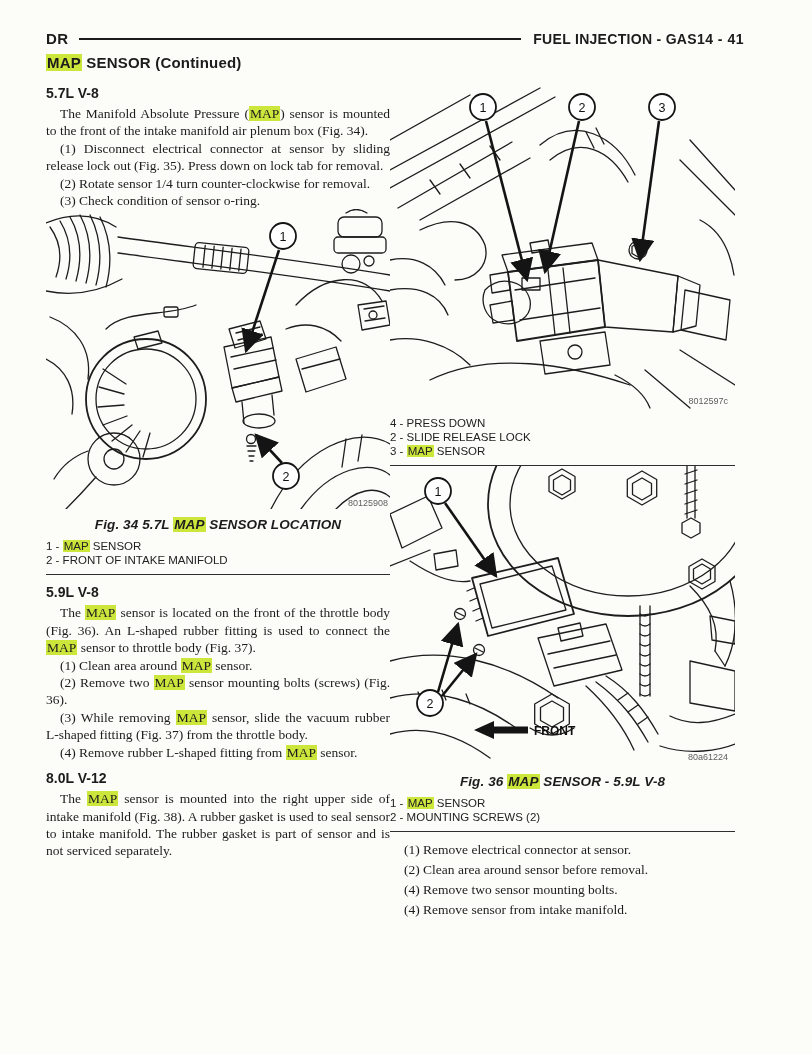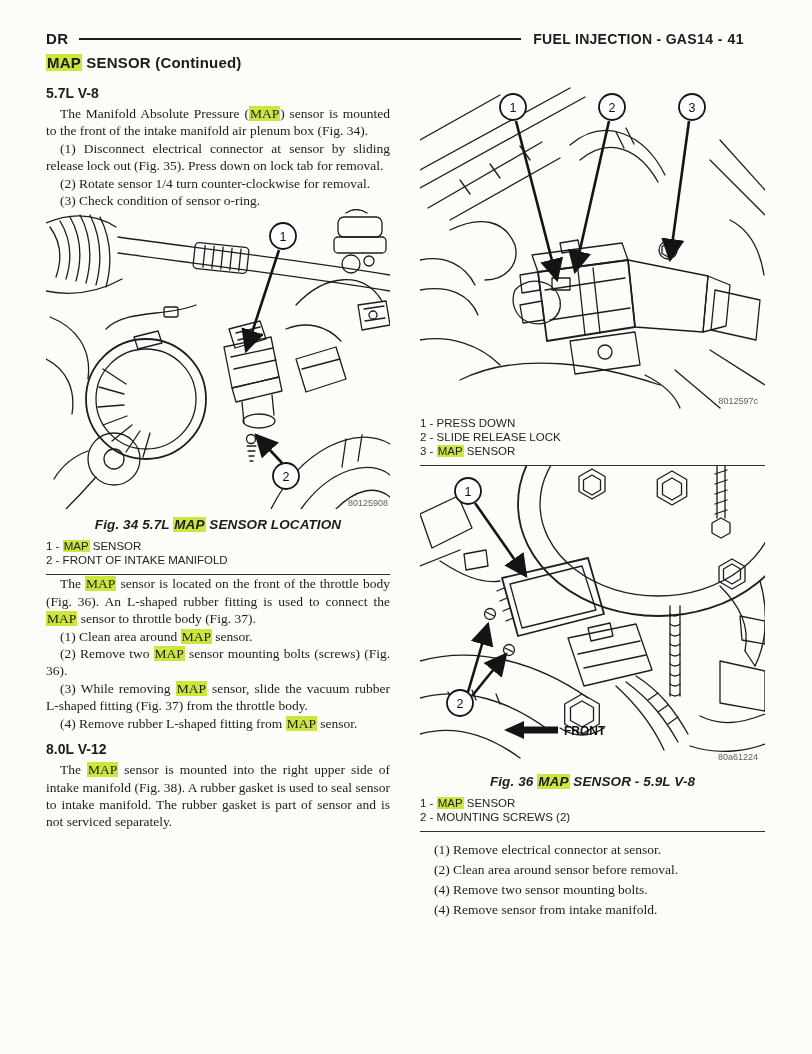--- a/index.html
+++ b/index.html
@@ -12,21 +12,21 @@
     font-family:"Liberation Serif", serif;
   }
   
   .hdr { display:flex; align-items:center; }
   .hdr-left { font:bold 15px/18px "Liberation Sans", sans-serif; letter-spacing:.5px; }
   .hdr-rule { flex:1; border-top:2px solid #1c1c1c; margin:0 12px 0 10px; height:0; }
   .hdr-right { font:bold 14px/18px "Liberation Sans", sans-serif; letter-spacing:.3px; }
   .hdr-page { font:bold 14px/18px "Liberation Sans", sans-serif; letter-spacing:.5px;}
   .doctitle { font:bold 15px/19px "Liberation Sans", sans-serif; margin-top:5px; letter-spacing:.2px;}
   
-  .cols { display:flex; gap:30px; margin-top:8px; }
+  .cols { display:flex; margin-top:8px; }
   .col.left  { width:344px; }
   .col.right { width:345px; }
   
   p.body { font:13.5px/17.4px "Liberation Serif", serif; text-align:justify; text-indent:14px; color:var(--ink); }
   .sechead { font:bold 14px/18px "Liberation Sans", sans-serif; margin:8px 0 3px; }
   .sechead.first { margin-top:4px; }
   .hl { background:var(--hl); padding:0 1px; }
   
   figure.fig { margin:0; }
   .fig34 { margin-top:14px; }
@@ -150,20 +150,21 @@
           <text class="wm" x="342" y="297">80125908</text>
         </svg>
       </figure>
       <div class="caption"><span>Fig. 34 5.7L </span><span class="hl">MAP</span><span> SENSOR LOCATION</span></div>
       <div class="legend">
         <p><span>1 - </span><span class="hl">MAP</span><span> SENSOR</span></p>
         <p><span>2 - FRONT OF INTAKE MANIFOLD</span></p>
       </div>
       <hr class="figrule">
 
+      <h2 class="sechead">5.9L V-8</h2>
       <p class="body"><span>The </span><span class="hl">MAP</span><span> sensor is located on the front of the throttle body (Fig. 36). An L-shaped rubber fitting is used to connect the </span><span class="hl">MAP</span><span> sensor to throttle body (Fig. 37).</span></p>
       <p class="body"><span>(1) Clean area around </span><span class="hl">MAP</span><span> sensor.</span></p>
       <p class="body"><span>(2) Remove two </span><span class="hl">MAP</span><span> sensor mounting bolts (screws) (Fig. 36).</span></p>
       <p class="body"><span>(3) While removing </span><span class="hl">MAP</span><span> sensor, slide the vacuum rubber L-shaped fitting (Fig. 37) from the throttle body.</span></p>
       <p class="body"><span>(4) Remove rubber L-shaped fitting from </span><span class="hl">MAP</span><span> sensor.</span></p>
 
       <h2 class="sechead">8.0L V-12</h2>
       <p class="body"><span>The </span><span class="hl">MAP</span><span> sensor is mounted into the right upper side of intake manifold (Fig. 38). A rubber gasket is used to seal sensor to intake manifold. The rubber gasket is part of sensor and is not serviced separately.</span></p>
     </div>
 
@@ -220,21 +221,21 @@
           <circle class="co" cx="93" cy="27" r="13"></circle>
           <text class="con" x="93" y="31.5">1</text>
           <circle class="co" cx="192" cy="27" r="13"></circle>
           <text class="con" x="192" y="31.5">2</text>
           <circle class="co" cx="272" cy="27" r="13"></circle>
           <text class="con" x="272" y="31.5">3</text>
           <text class="wm" x="338" y="324">8012597c</text>
         </svg>
       </figure>
       <div class="legend">
-        <p><span>1 - PRESS DOWN</span></p>
+        <p><span>4 - PRESS DOWN</span></p>
         <p><span>2 - SLIDE RELEASE LOCK</span></p>
         <p><span>3 - </span><span class="hl">MAP</span><span> SENSOR</span></p>
       </div>
       <hr class="figrule">
 
       <figure class="fig fig36">
         <svg width="345" height="300" viewBox="0 0 345 300">
           <defs>
             <marker id="m36" viewBox="0 0 10 10" refX="9" refY="5" markerWidth="9" markerHeight="9" orient="auto">
                 <path d="M0,0 L10,5 L0,10 z" fill="#141414"></path>

